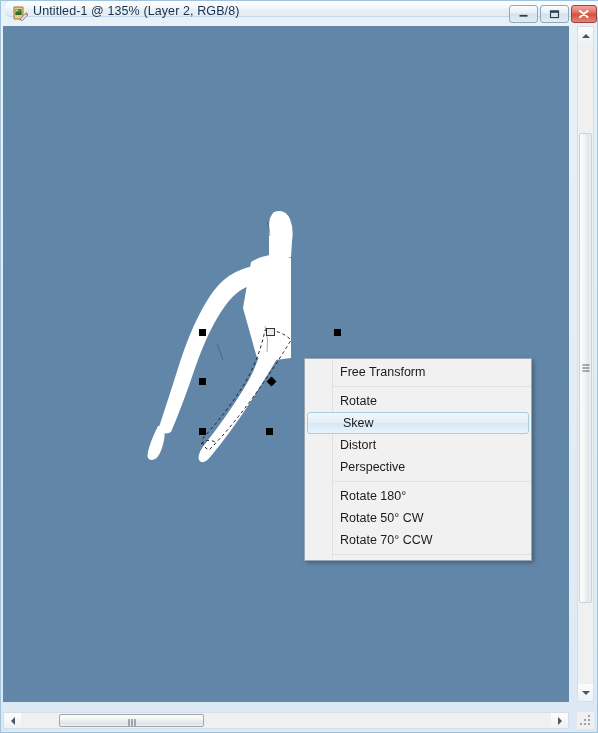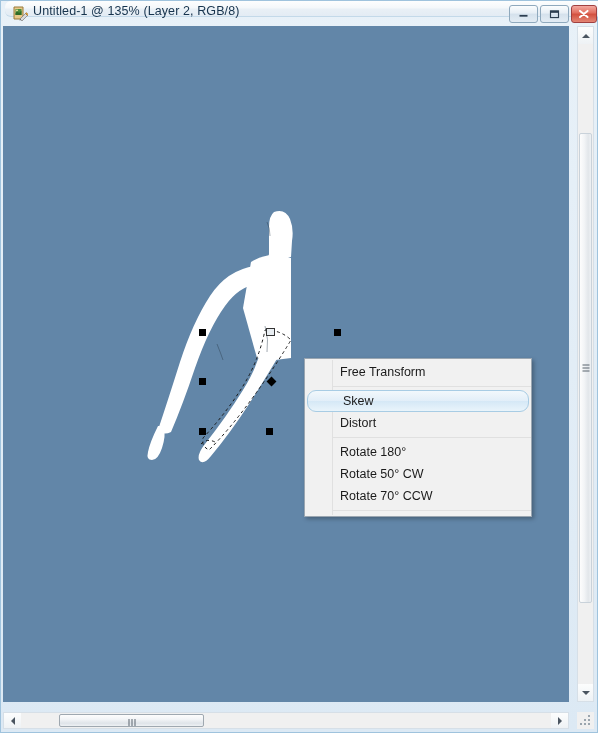--- a/index.html
+++ b/index.html
@@ -133,21 +133,21 @@
     position:relative;
     height:22px;line-height:22px;
     padding-left:35px;
     font-size:12.5px;color:#1b1b1b;
     white-space:nowrap;cursor:default;
     z-index:2;
   }
   .menu-item.selected{
     background:linear-gradient(180deg,#f2f8fc 0%,#e2eef8 50%,#d5e8f6 51%,#e9f4fb 100%);
     border:1px solid #a8cce4;
-    border-radius:9px;
+    border-radius:3px;
     margin:0 2px;
     height:20px;line-height:20px;
   }
   .menu-sep{
     height:1px;background:#e0e0e0;
     margin:3px 0 3px 27px;
     position:relative;z-index:2;
   }
 </style>
 </head>
@@ -281,22 +281,24 @@
     </svg>
   </div>
 
   <div id="context-menu">
     <div id="menu-gutter"></div>
 
     <div class="menu-item">Free Transform</div>
 
     <div class="menu-sep"></div>
 
+    <div class="menu-item">Rotate</div>
     <div class="menu-item selected">Skew</div>
     <div class="menu-item">Distort</div>
+    <div class="menu-item">Perspective</div>
 
     <div class="menu-sep"></div>
 
     <div class="menu-item">Rotate 180°</div>
     <div class="menu-item">Rotate 50° CW</div>
     <div class="menu-item">Rotate 70° CCW</div>
 
     <div class="menu-sep"></div>
 
   </div>

